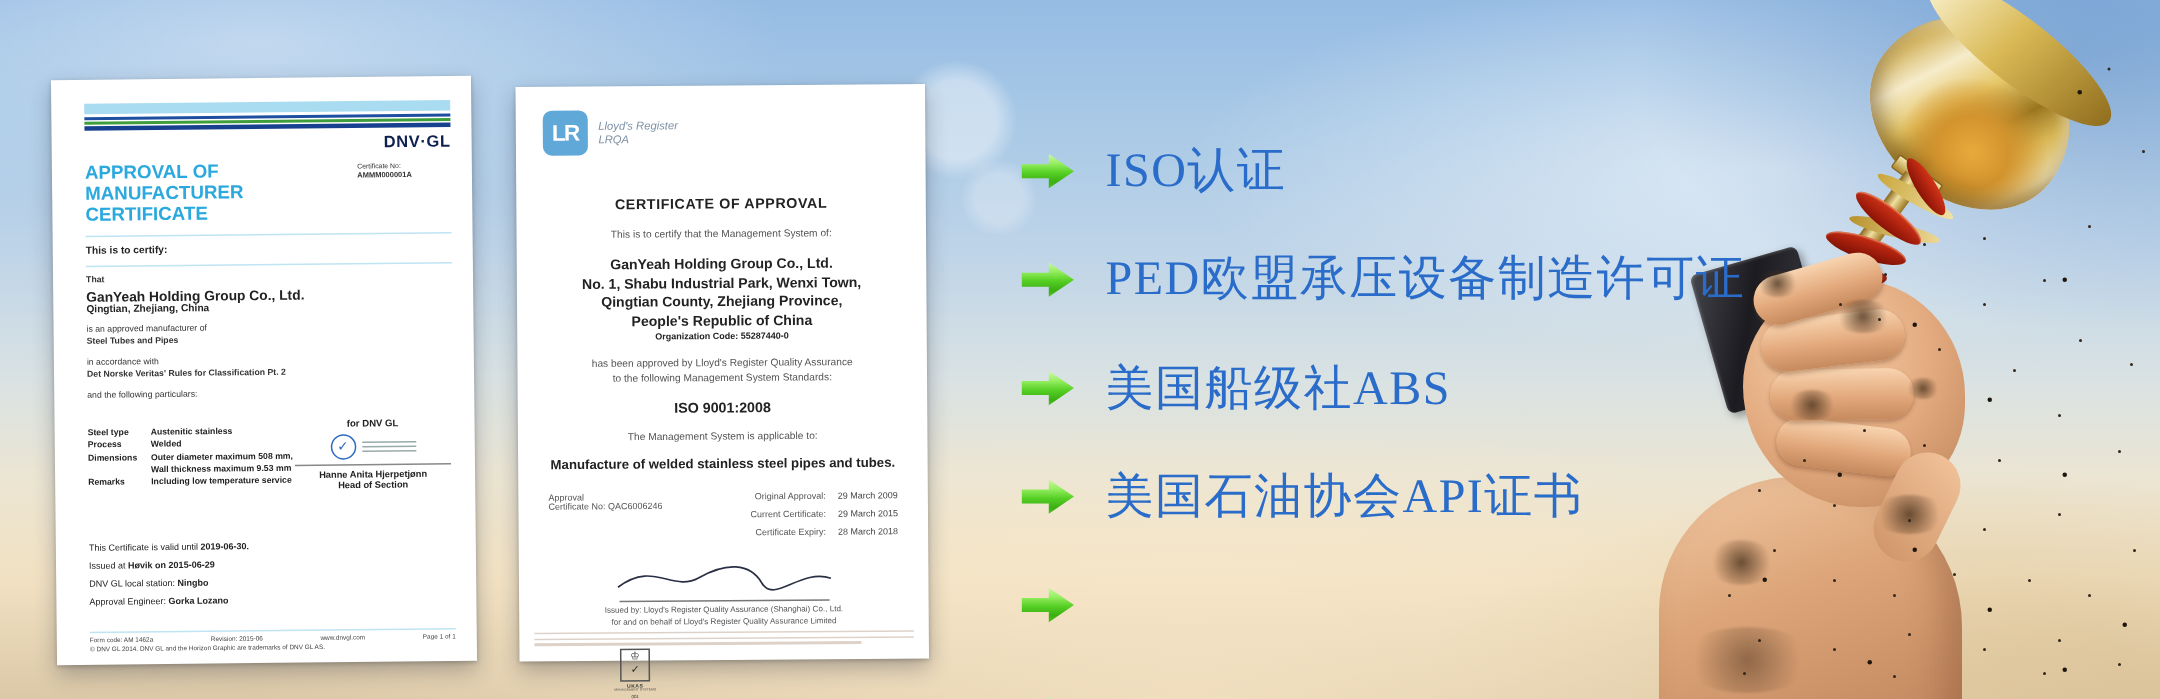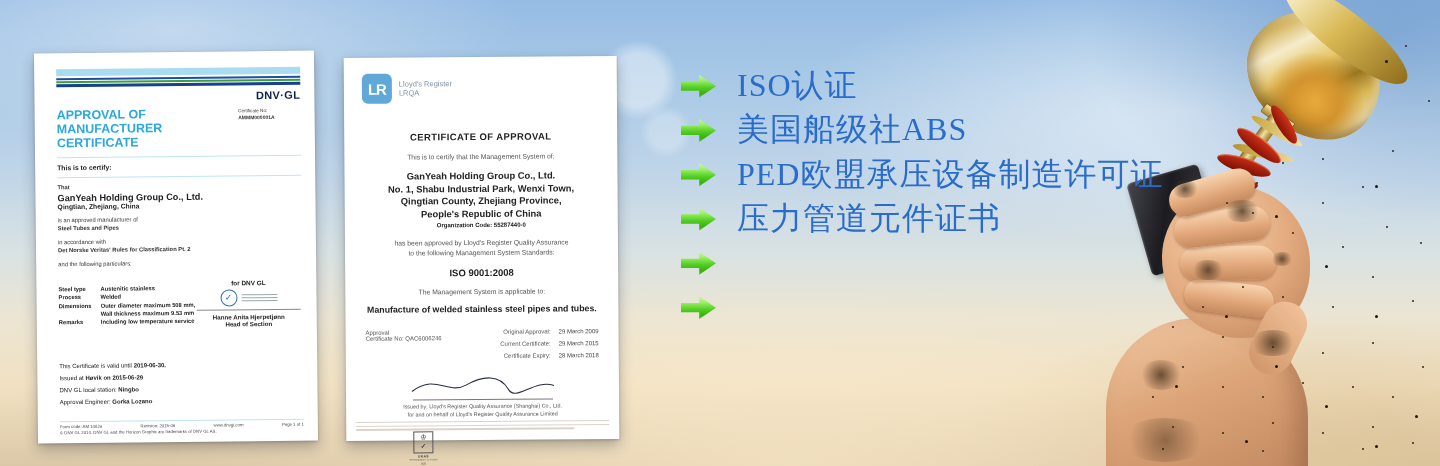--- a/index.html
+++ b/index.html
@@ -115,21 +115,21 @@
   .dnv-footer{position:absolute;left:22px;right:14px;bottom:8px;}
   .f-top{display:flex;justify-content:space-between;font-size:4.3px;color:#444;
     border-top:1px solid #bfe4f2;padding-top:2px;}
   .f-copy{font-size:4.3px;color:#444;margin-top:1px;}
   
   .cert-lr{left:345px;top:57px;width:273px;height:383px;transform:rotate(-0.4deg);
     padding:16px 18px;text-align:center;color:#3a3a3a;}
   .lr-head{display:flex;align-items:center;gap:7px;text-align:left;margin-bottom:28px;}
   .lr-logo{width:30px;height:30px;border-radius:6px;background:#5fa8d8;color:#fff;font-weight:bold;
     font-size:15px;display:flex;align-items:center;justify-content:center;letter-spacing:-1px;flex:none;}
-  .lr-brand{font-size:7.5px;color:#7d92a6;line-height:1.25;}
+  .lr-brand{font-size:7.5px;color:#7d92a6;line-height:1.25;font-style:italic;}
   .lr-title{font-size:9.5px;font-weight:bold;letter-spacing:.4px;color:#222;margin-bottom:11px;}
   .lr-certify{font-size:6.8px;color:#555;margin-bottom:10px;}
   .lr-company{font-size:9.4px;font-weight:bold;color:#222;line-height:1.35;}
   .lr-orgcode{font-size:6px;font-weight:bold;color:#222;margin:1px 0 10px;}
   .lr-approved{font-size:6.8px;color:#555;line-height:1.45;margin-bottom:10px;}
   .lr-standard{font-size:9.5px;font-weight:bold;color:#222;margin-bottom:10px;}
   .lr-applicable{font-size:6.8px;color:#555;margin-bottom:9px;}
   .lr-scope{font-size:8.8px;font-weight:bold;color:#222;margin-bottom:15px;}
   .lr-approval-row{display:flex;justify-content:space-between;text-align:left;font-size:6px;color:#555;margin:0 2px 8px;}
   .daterow{display:flex;justify-content:flex-end;margin-bottom:6px;}
@@ -140,21 +140,21 @@
   .lr-issued{font-size:5.4px;color:#555;line-height:1.4;margin-bottom:12px;}
   .ukas{width:30px;margin-left:44px;text-align:center;margin-bottom:5px;}
   .ukas-box{width:18px;height:20px;border:1px solid #555;margin:0 auto 1px;font-size:7px;line-height:9px;color:#222;}
   .ukas-name{font-size:3.4px;font-weight:bold;letter-spacing:.3px;}
   .ukas-sub{font-size:2.3px;color:#555;}
   .ukas-num{font-size:3px;color:#333;margin-top:1px;}
   .legal{position:absolute;left:10px;right:10px;bottom:8px;}
   .ml-light{height:1.2px;background:#ddd2ca;margin:2.4px 0;}
   
   .cert-list{position:absolute;left:681px;top:64px;}
-  .cl-row{display:flex;align-items:center;height:44.3px;}
+  .cl-row{display:flex;align-items:center;height:44.3px;margin-top:28px;}
   .arrow{width:35px;height:26px;margin-right:21px;flex:none;
     background:linear-gradient(180deg,#d9fbb6 0%,#97ef62 30%,#55cf24 55%,#3cb013 78%,#52c620 100%);
     clip-path:polygon(0% 32%,52% 32%,52% 6%,100% 50%,52% 94%,52% 68%,0% 68%);
     filter:drop-shadow(0.5px 2px 1.5px rgba(40,80,30,.45));}
   .cl-label{font-family:"Liberation Serif","DejaVu Serif",serif;font-size:32px;color:#2a6cc9;
     letter-spacing:1px;white-space:nowrap;}
 </style>
 </head>
 <body>
 
@@ -338,29 +338,32 @@
     </div>
   </div>
 
   <div class="cert-list">
     <div class="cl-row">
         <span class="arrow"></span>
         <span class="cl-label">ISO认证</span>
       </div>
     <div class="cl-row">
         <span class="arrow"></span>
+        <span class="cl-label">PED欧盟承压设备制造许可证</span>
+      </div>
+    <div class="cl-row">
+        <span class="arrow"></span>
         <span class="cl-label">美国船级社ABS</span>
       </div>
     <div class="cl-row">
         <span class="arrow"></span>
-        <span class="cl-label">PED欧盟承压设备制造许可证</span>
-      </div>
-    <div class="cl-row">
-        <span class="arrow"></span>
-        <span class="cl-label">压力管道元件证书</span>
+        <span class="cl-label">美国石油协会API证书</span>
+      </div>
+    <div class="cl-row">
+        <span class="arrow"></span>
       </div>
     <div class="cl-row">
         <span class="arrow"></span>
       </div>
     <div class="cl-row">
         <span class="arrow"></span>
       </div>
   </div>
 </div>
 

